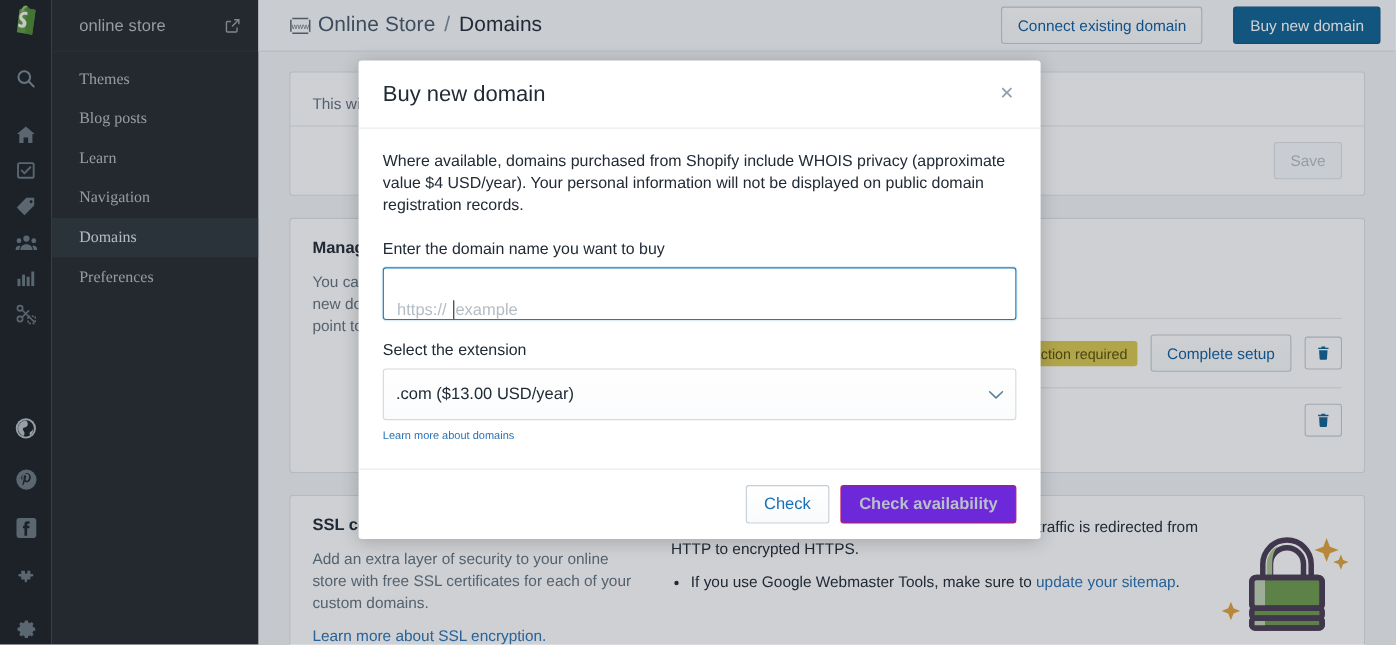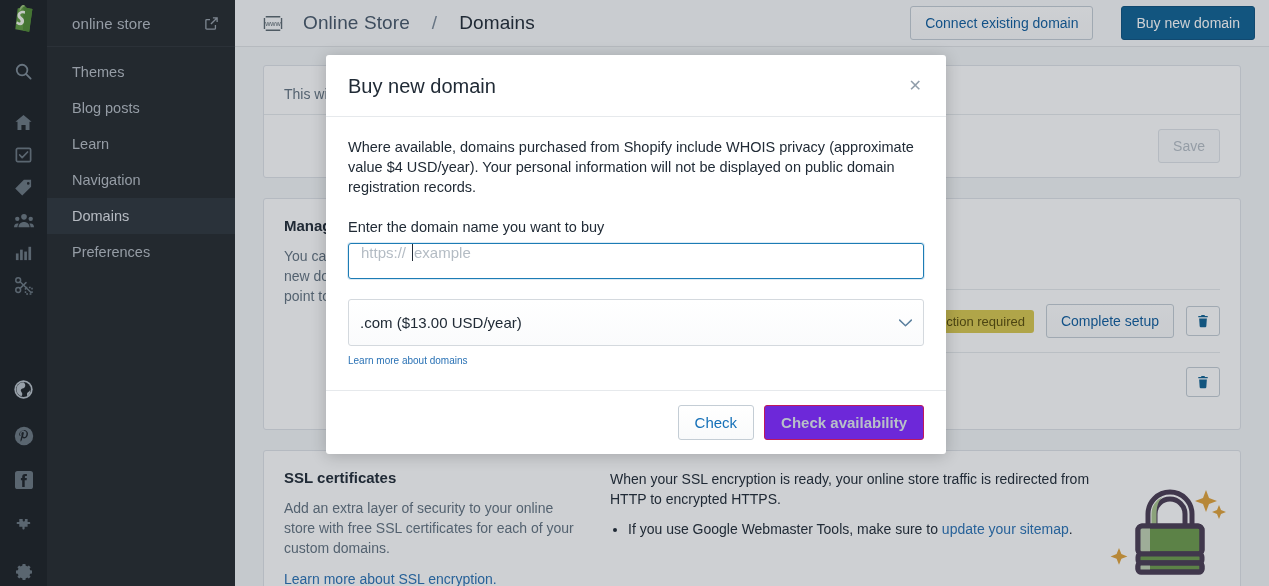--- a/index.html
+++ b/index.html
@@ -40,21 +40,21 @@
     height: 47px;
     display: flex; align-items: center;
     padding: 0 16px 0 25px;
     border-bottom: 1px solid #2f3439;
   }
   .nav-store {
     flex: 1 1 auto;
     color: #b6bdc4; font-size: 15px; letter-spacing: .1px;
   }
   .nav-ext { color: #98a1aa; display: flex; align-items: center; }
-  .nav-list { padding-top: 7px; }
+  .nav-list { padding-top: 7px; font-family: Liberation Serif, serif; }
   .nav-item {
     height: 36px;
     display: flex; align-items: center;
     padding-left: 25px;
     color: #b6bdc4; font-size: 14.5px;
   }
   .nav-item.active { background: #2e353c; color: #dfe3e8; }
 
   
   .main {
@@ -62,21 +62,21 @@
     width: 1034px; height: 586px;
     background: #f4f6f8;
   }
   .topbar {
     height: 47px;
     display: flex; align-items: center;
     padding: 0 14px 0 28px;
     background: #f9fafb;
     border-bottom: 1px solid #e0e3e6;
   }
-  .crumbwrap { display: flex; align-items: center; gap: 20px; flex: 1 1 auto; }
+  .crumbwrap { display: flex; align-items: center; gap: 6px; flex: 1 1 auto; }
   .crumb-ico { color: #5c6870; display: flex; align-items: center; }
   .crumb-txt { font-size: 19px; color: #47586a; letter-spacing: .1px; }
   .crumb-sep { color: #7b8a99; margin: 0 2px; }
   .crumb-cur { color: #212b36; }
   .topbtns { display: flex; align-items: center; gap: 28px; }
   .btn {
     font-family: "Liberation Sans", sans-serif;
     font-size: 14px;
     border-radius: 3px;
     padding: 8px 14px;
@@ -160,22 +160,22 @@
   .modal-close {
     position: absolute; right: 18px; top: 22px;
     color: #919eab; font-size: 16px; line-height: 1;
     background: none; border: none; cursor: pointer;
     font-family: "Liberation Sans", sans-serif;
   }
   .modal-body { padding: 20px 22px 22px 22px; }
   .modal-p { font-size: 14.5px; color: #212b36; line-height: 20px; margin: 0 0 22px 0; }
   .field-label { font-size: 14.5px; color: #212b36; margin-bottom: 8px; }
   .dom-input {
-    display: flex; align-items: flex-start;
-    height: 36px;
+    display: flex; align-items: flex-end;
+    height: 48px;
     border: 1px solid #1d7cb5;
     border-radius: 3px;
     padding: 0 12px;
     box-shadow: 0 0 0 1px rgba(29,124,181,.15);
     margin-bottom: 20px;
     background: #fff;
   }
   .dom-prefix { color: #b4bcc4; font-size: 15px; }
   .caret {
     display: inline-block; width: 1px; height: 17px;
@@ -463,20 +463,21 @@
     <div class="modal-body">
       <p class="modal-p">Where available, domains purchased from Shopify include WHOIS privacy (approximate value $4 USD/year). Your personal information will not be displayed on public domain registration records.</p>
 
       <div class="field-label">Enter the domain name you want to buy</div>
       <div class="dom-input">
         <span class="dom-prefix">https://</span>
         <span class="caret"></span>
         <span class="dom-ph">example</span>
       </div>
 
+      <div class="field-label">Select the extension</div>
       <div class="sel">
         <span>.com ($13.00 USD/year)</span>
         <span class="sel-chev">
           <svg width="15" height="9" viewBox="0 0 16 10" fill="none" stroke="#5a7f9e" stroke-width="1.6" stroke-linecap="round" stroke-linejoin="round">
               <path d="M1.5 1.8L8 8 14.5 1.8"></path>
             </svg>
         </span>
       </div>
 
       <a href="#" class="lnk modal-learn">Learn more about domains</a>

